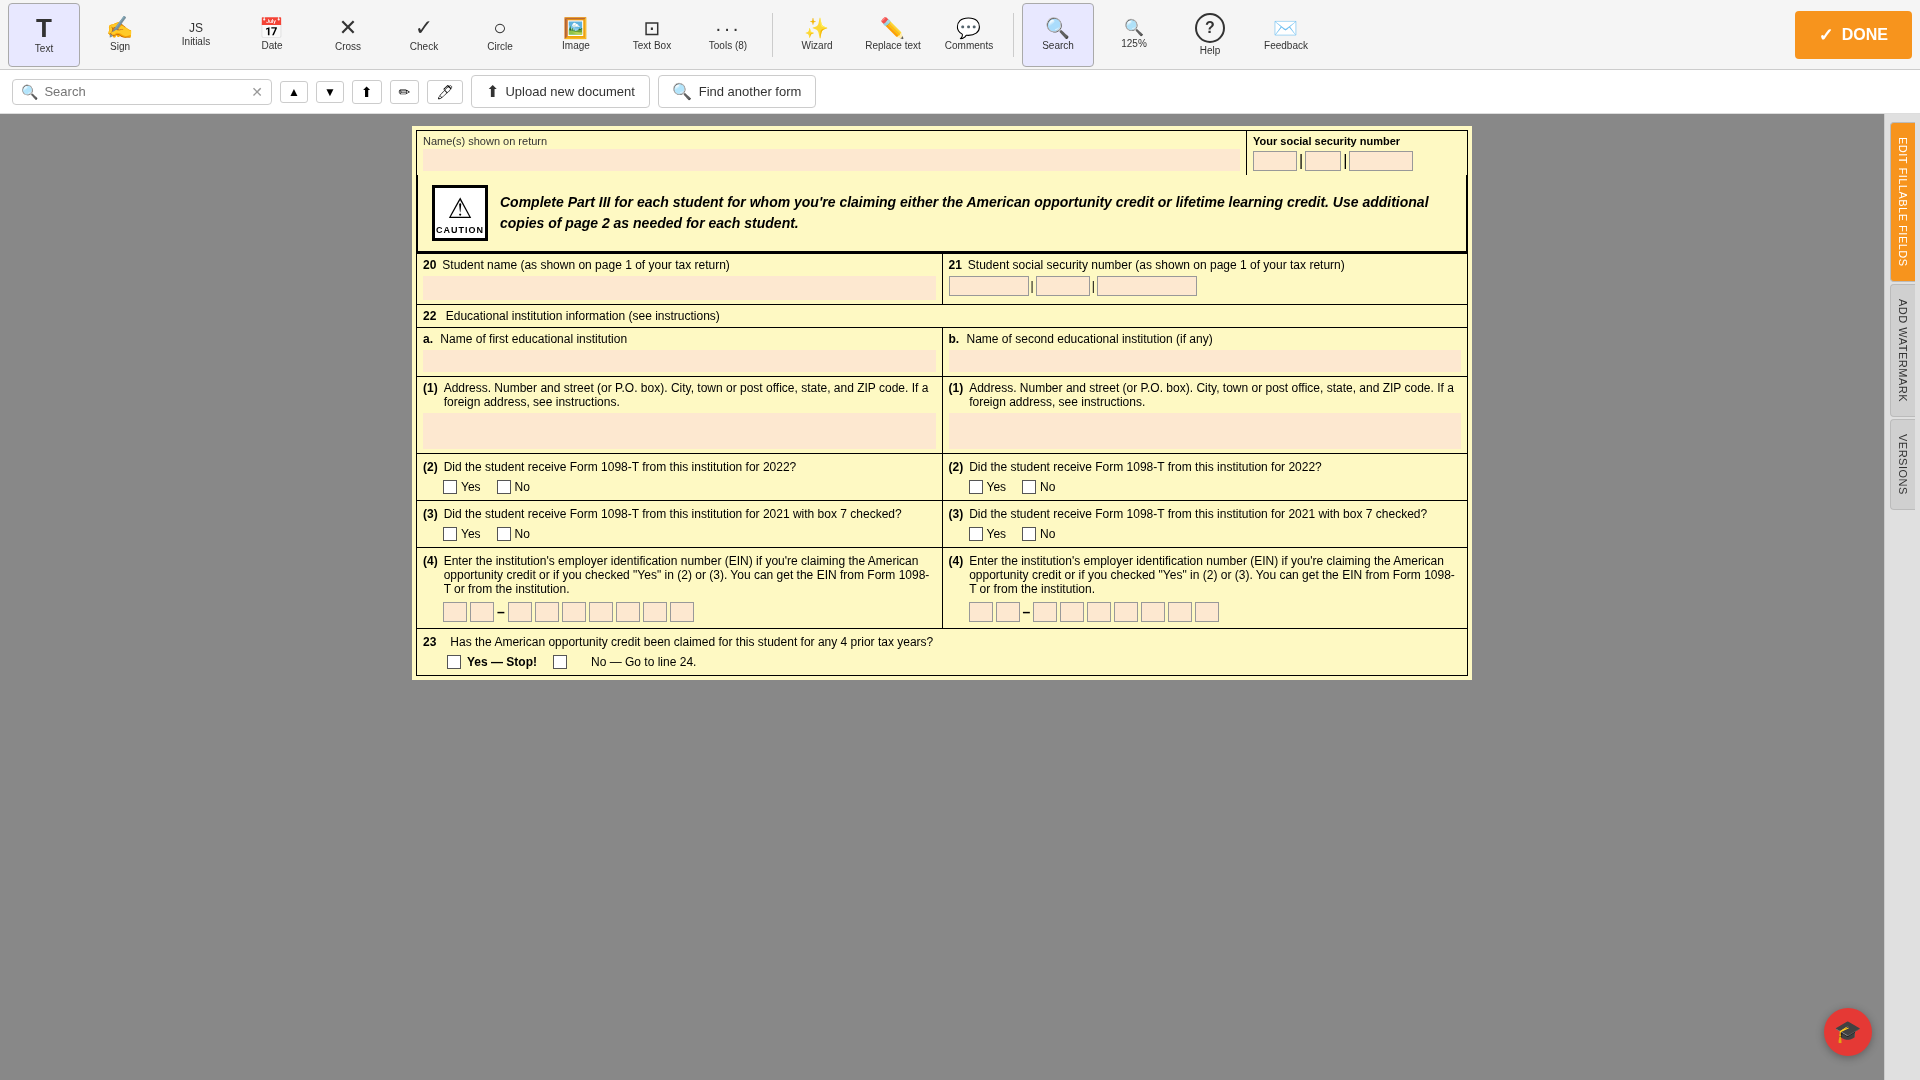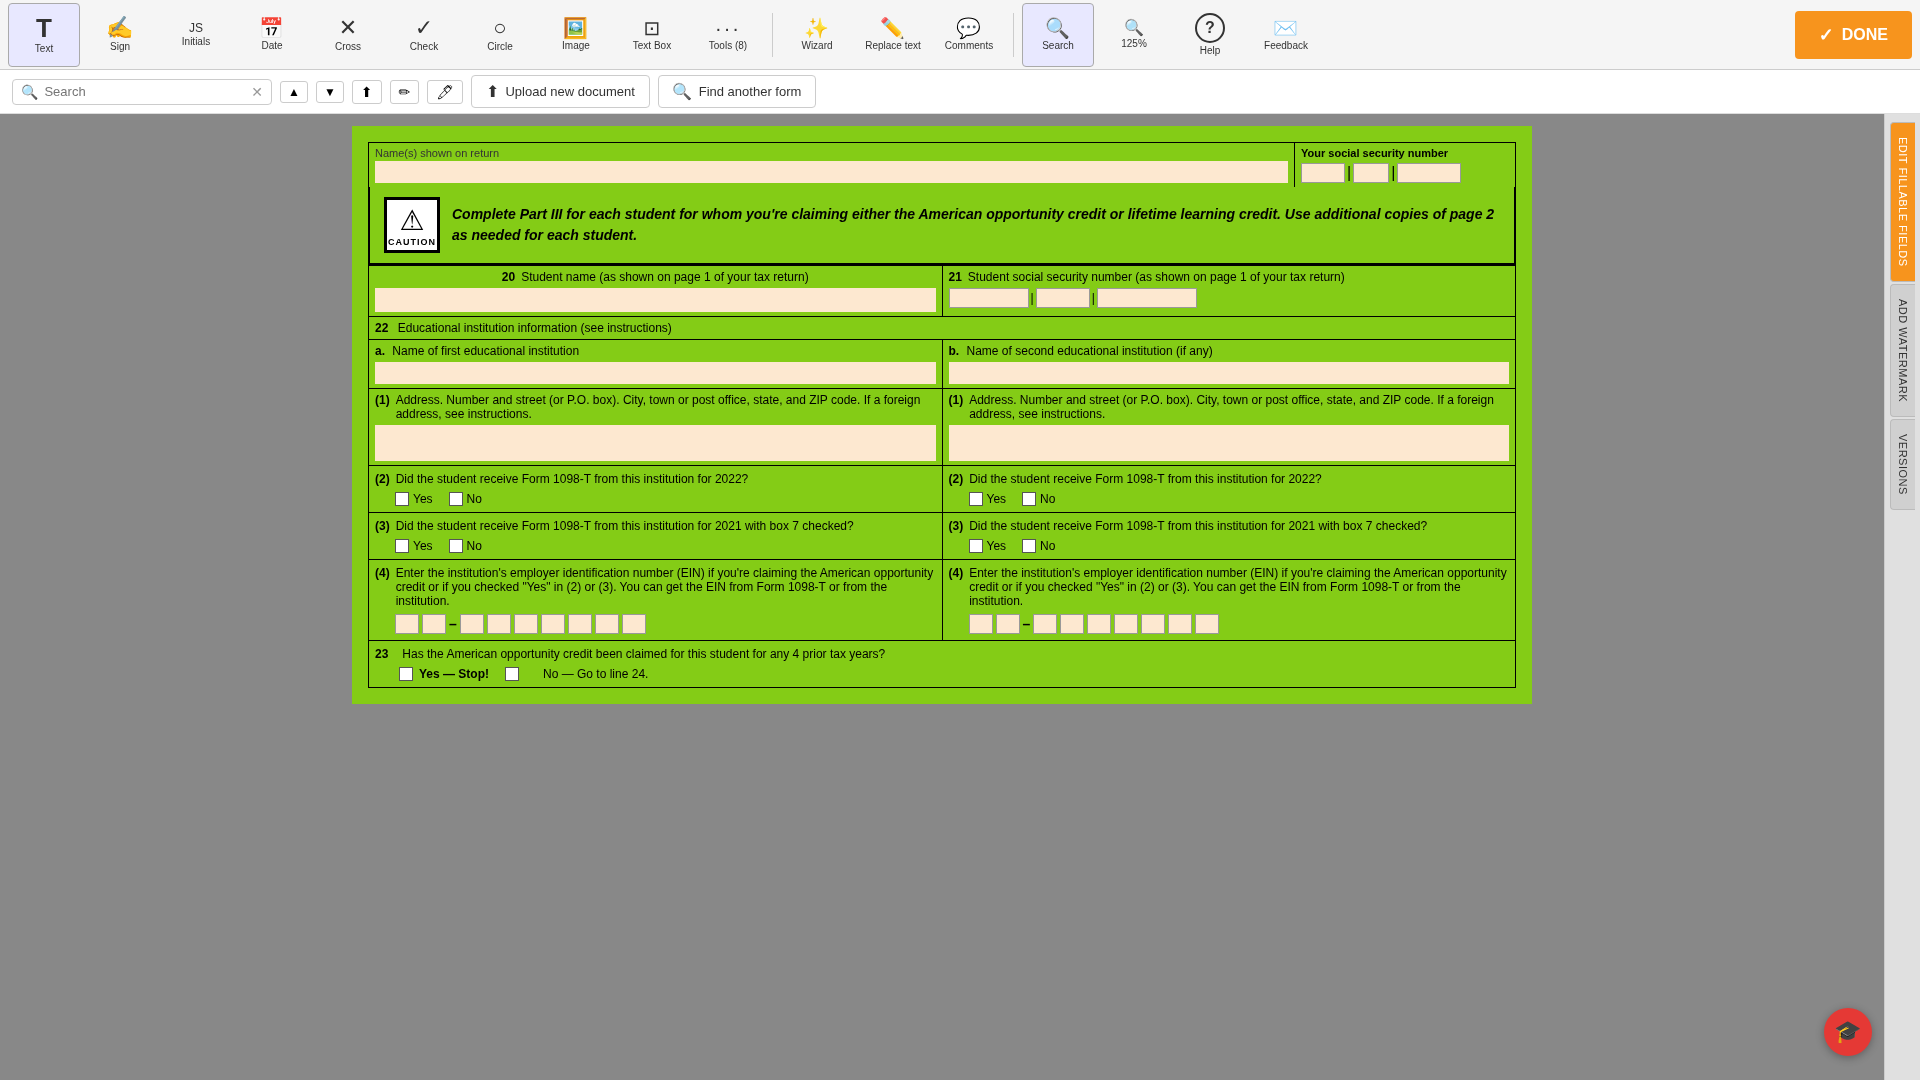--- a/index.html
+++ b/index.html
@@ -58,22 +58,22 @@
     
     .main-area {
       display: flex; height: calc(1080px - 70px - 44px);
     }
 
     
     .doc-area {
       flex: 1; overflow-y: auto; background: #888; padding: 12px; position: relative;
     }
     .doc-page {
-      background: #84cc16; margin: 0 auto; width: 1180px;
-      padding: 16px; position: relative;
+      background: #fef9c3; margin: 0 auto; width: 1060px;
+      padding: 4px; position: relative;
     }
 
     
     .right-sidebar {
       width: 36px; background: #e0e0e0; border-left: 1px solid #ccc;
       display: flex; flex-direction: column; align-items: center;
       padding-top: 8px; gap: 0;
     }
     .sidebar-tab {
       writing-mode: vertical-rl; text-orientation: mixed;
@@ -285,21 +285,21 @@
         </div>
         <div class="caution-text">Complete Part III for each student for whom you're claiming either the American opportunity credit or lifetime learning credit. Use additional copies of page 2 as needed for each student.</div>
       </div>
 
 
       <table class="form-table">
 
         <tbody>
             <tr>
           <td style="width:50%; vertical-align:top; padding:4px 6px;">
-            <div style="display:flex; gap:6px; align-items:flex-start;justify-content:center;">
+            <div style="display:flex; gap:6px; align-items:flex-start;">
               <span class="row-num">20</span>
               <span style="font-size:12px;">Student name (as shown on page 1 of your tax return)</span>
             </div>
             <input class="field-input" style="margin-top: 4px; width: 100%; background: rgb(253, 232, 208); border: none; height: 24px;">
           </td>
           <td style="width:50%; vertical-align:top; padding:4px 6px;">
             <div style="display:flex; gap:6px; align-items:flex-start;">
               <span class="row-num">21</span>
               <span style="font-size:12px;">Student social security number (as shown on page 1 of your tax return)</span>
             </div>

